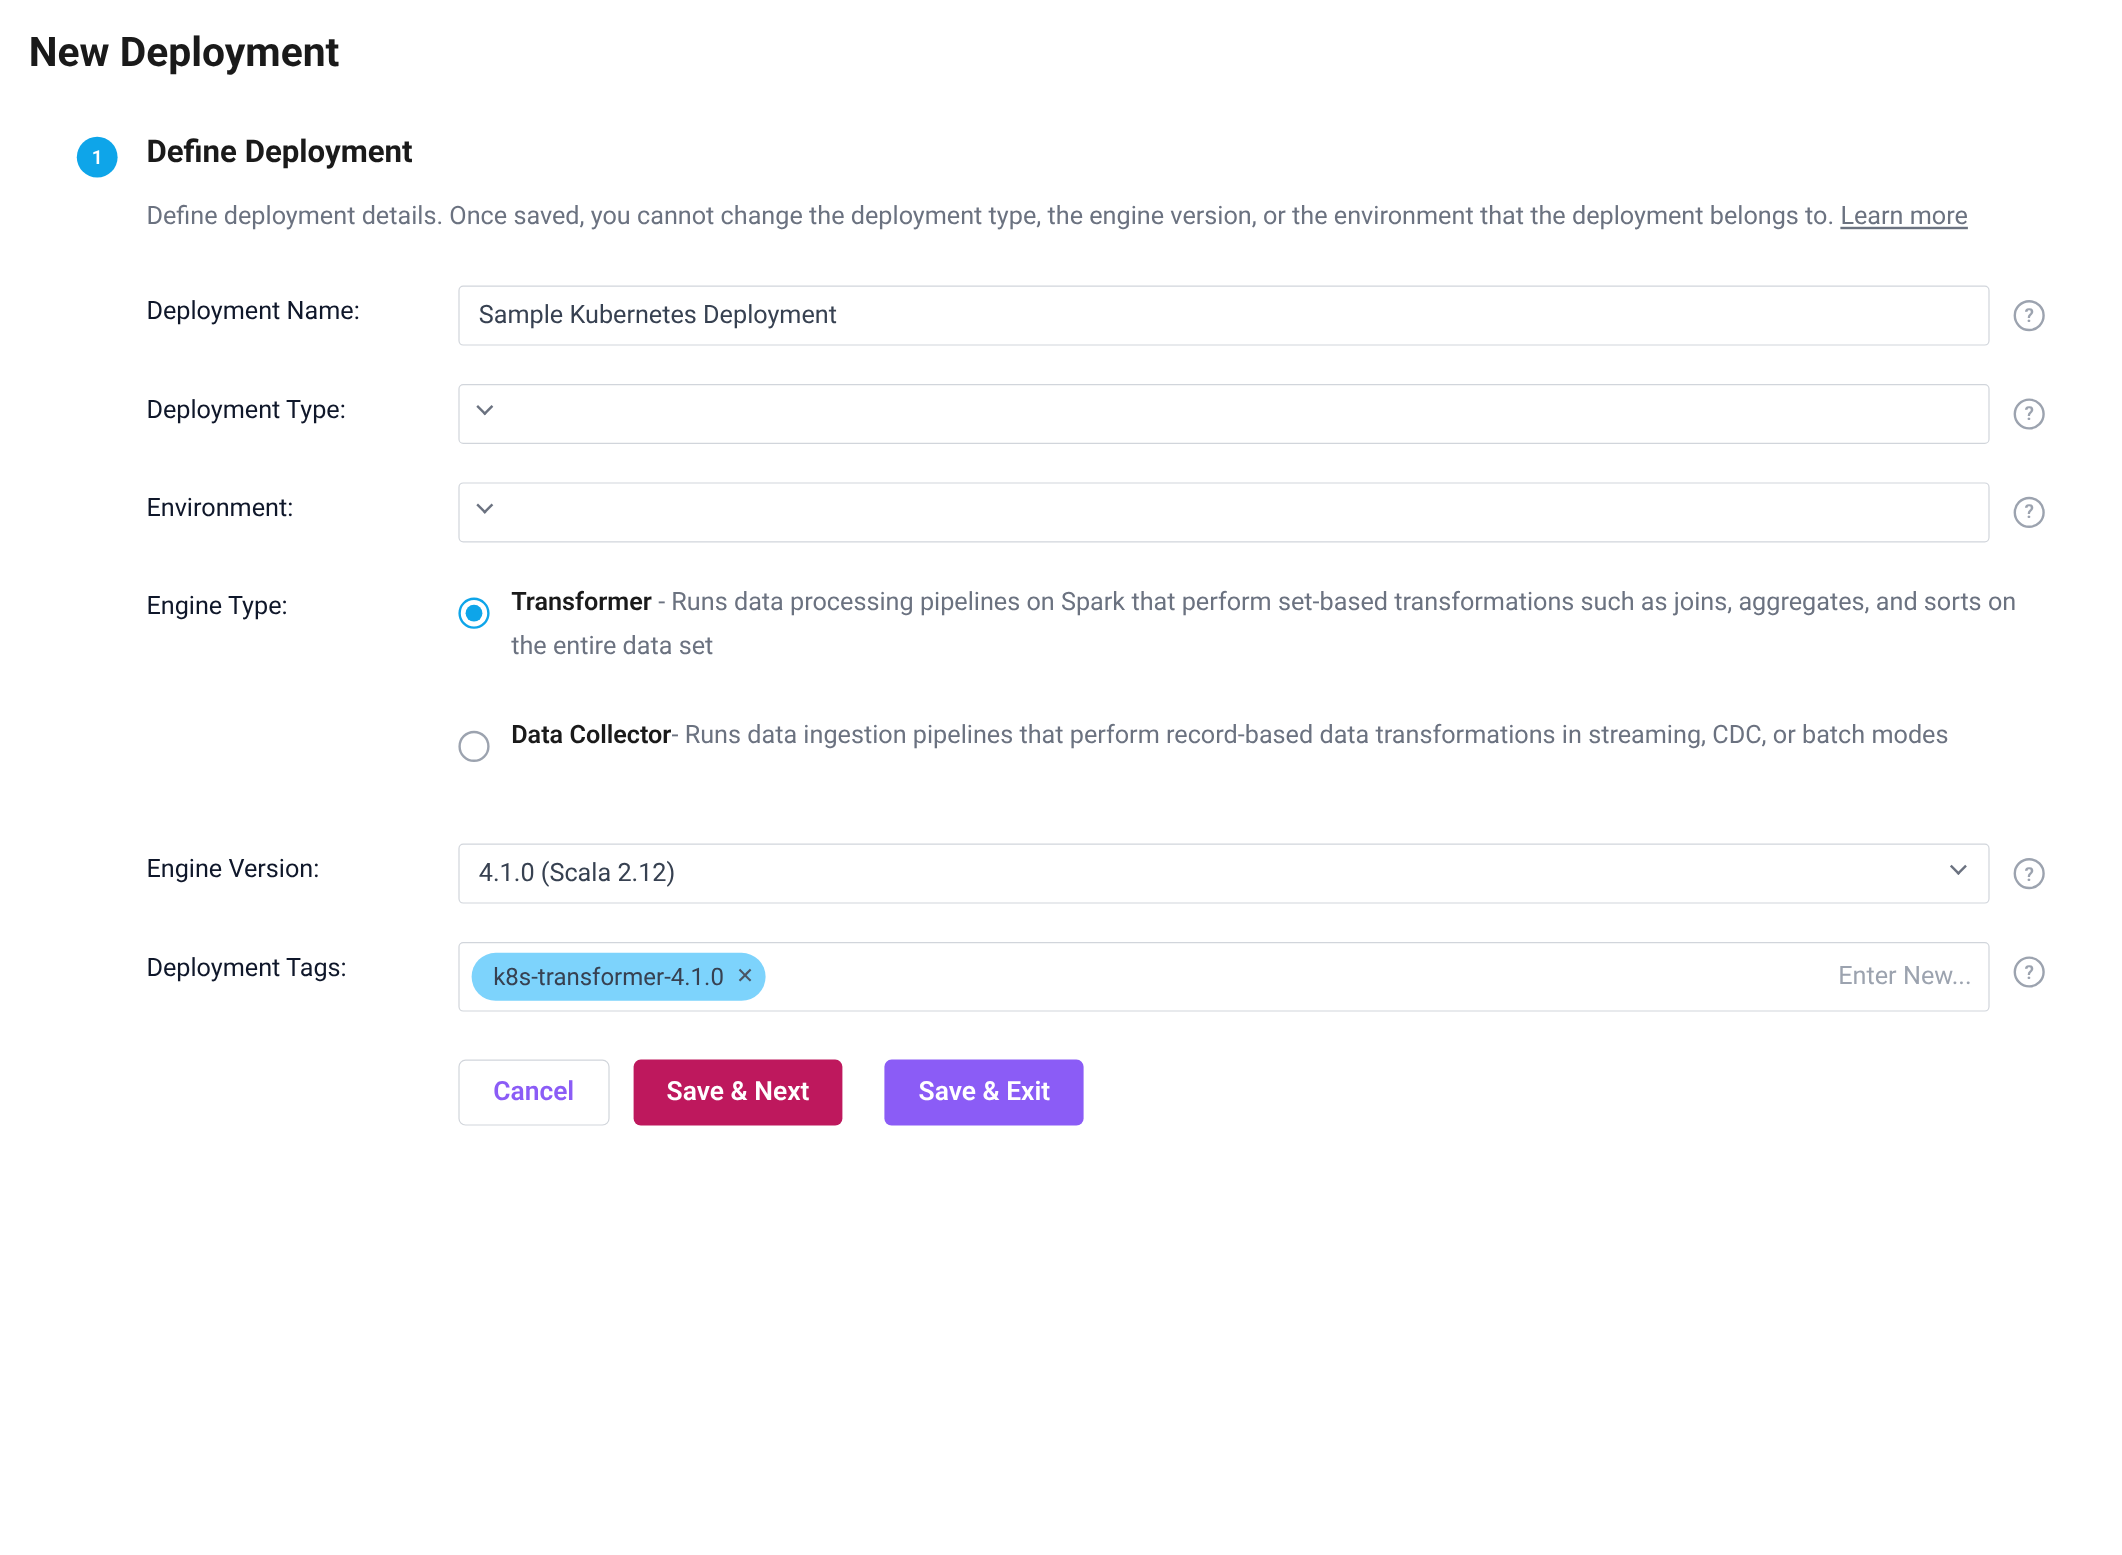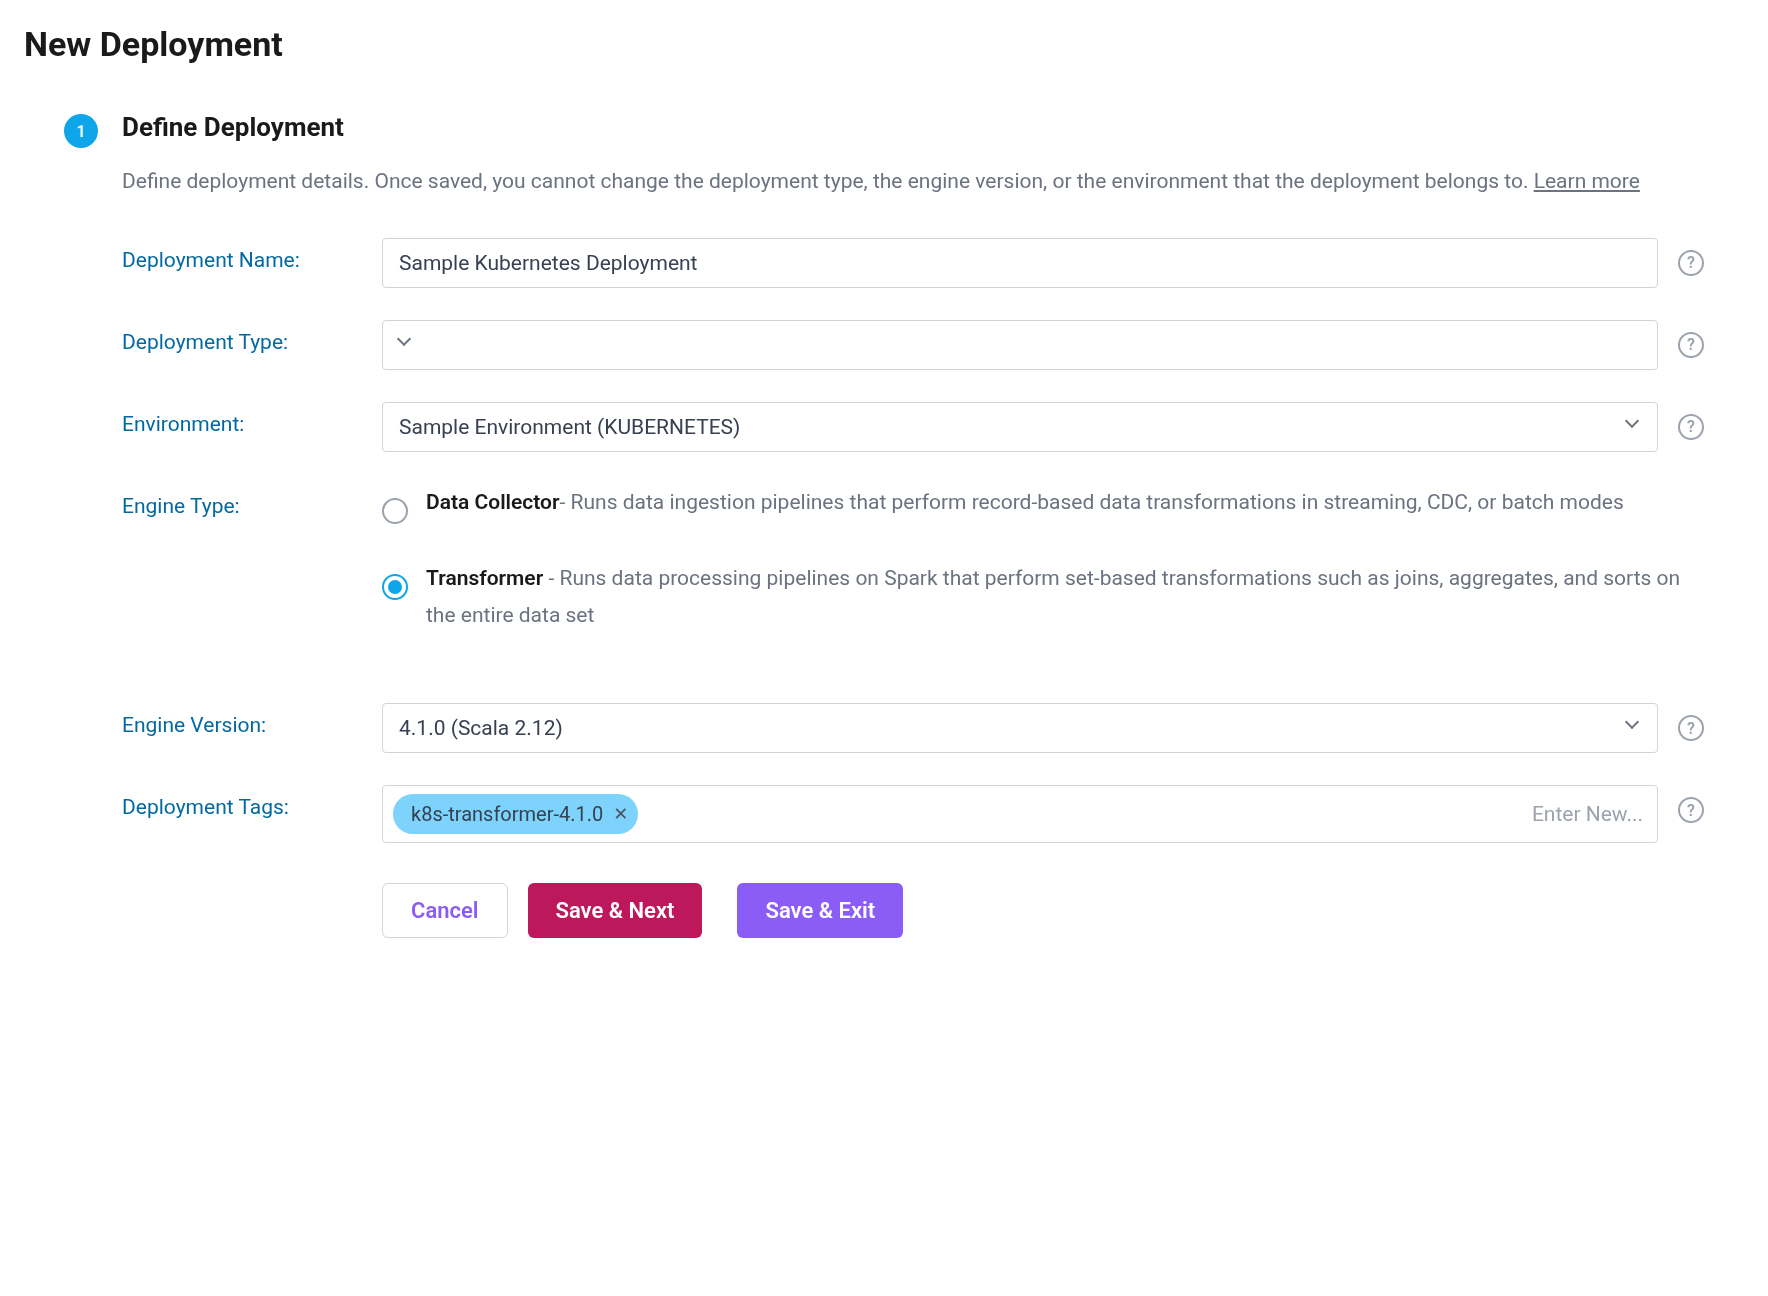--- a/index.html
+++ b/index.html
@@ -63,21 +63,21 @@
     .form-row {
       display: flex;
       align-items: flex-start;
       margin-bottom: 32px;
       gap: 20px;
     }
     .form-label {
       width: 240px;
       flex-shrink: 0;
       font-size: 21px;
-      color: #0369a1;
+      color: #0f172a;
       padding-top: 10px;
     }
     .form-control-wrap {
       flex: 1;
       display: flex;
       align-items: flex-start;
       gap: 20px;
     }
     .form-control {
       flex: 1;
@@ -281,41 +281,40 @@
           </div>
           <div class="help-icon">?</div>
         </div>
       </div>
 
       <div class="form-row">
         <div class="form-label">Environment:</div>
         <div class="form-control-wrap">
           <div class="form-control">
             <div class="select-input">
-              <span class="select-value">Sample Environment (KUBERNETES)</span>
               <span class="chevron-down"></span>
             </div>
           </div>
           <div class="help-icon">?</div>
         </div>
       </div>
 
       <div class="form-row">
         <div class="form-label">Engine Type:</div>
         <div class="radio-group">
+          <div class="radio-option">
+            <div class="radio-circle selected"></div>
+            <div class="radio-text">
+              <span class="radio-title">Transformer </span><span>- Runs data processing pipelines on Spark that perform set-based transformations such as joins, aggregates, and sorts on the entire data set</span>
+            </div>
+          </div>
           <div class="radio-option">
             <div class="radio-circle"></div>
             <div class="radio-text">
               <span class="radio-title">Data Collector</span><span>- Runs data ingestion pipelines that perform record-based data transformations in streaming, CDC, or batch modes</span>
-            </div>
-          </div>
-          <div class="radio-option">
-            <div class="radio-circle selected"></div>
-            <div class="radio-text">
-              <span class="radio-title">Transformer </span><span>- Runs data processing pipelines on Spark that perform set-based transformations such as joins, aggregates, and sorts on the entire data set</span>
             </div>
           </div>
         </div>
       </div>
 
       <div class="form-row">
         <div class="form-label">Engine Version:</div>
         <div class="form-control-wrap">
           <div class="form-control">
             <div class="select-input">

